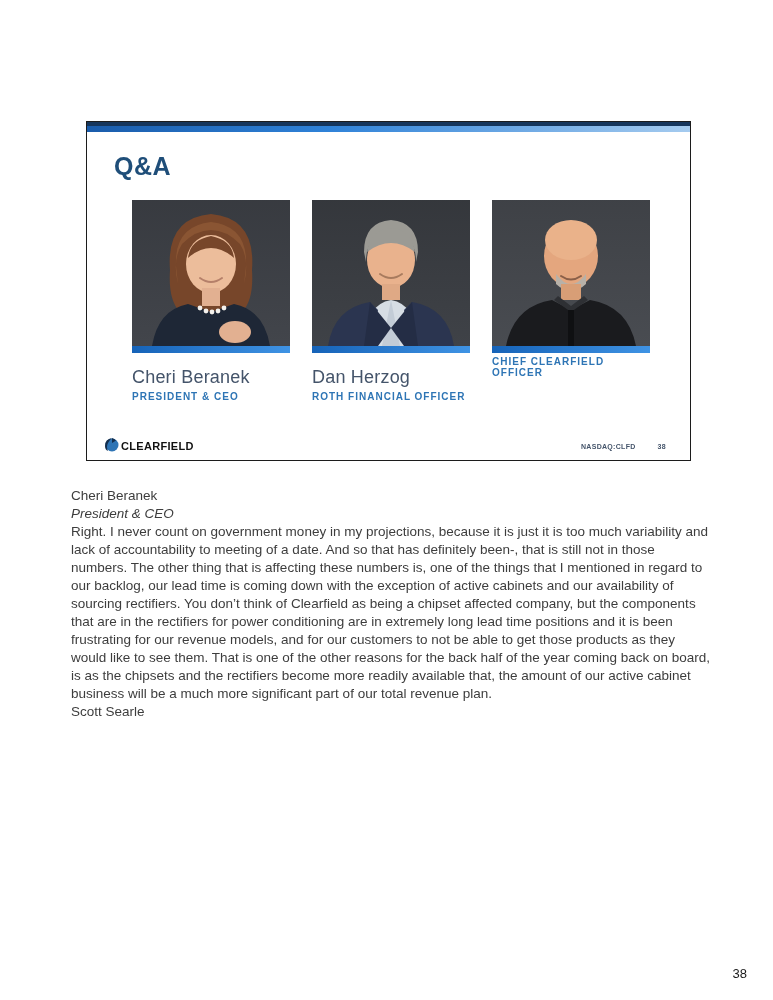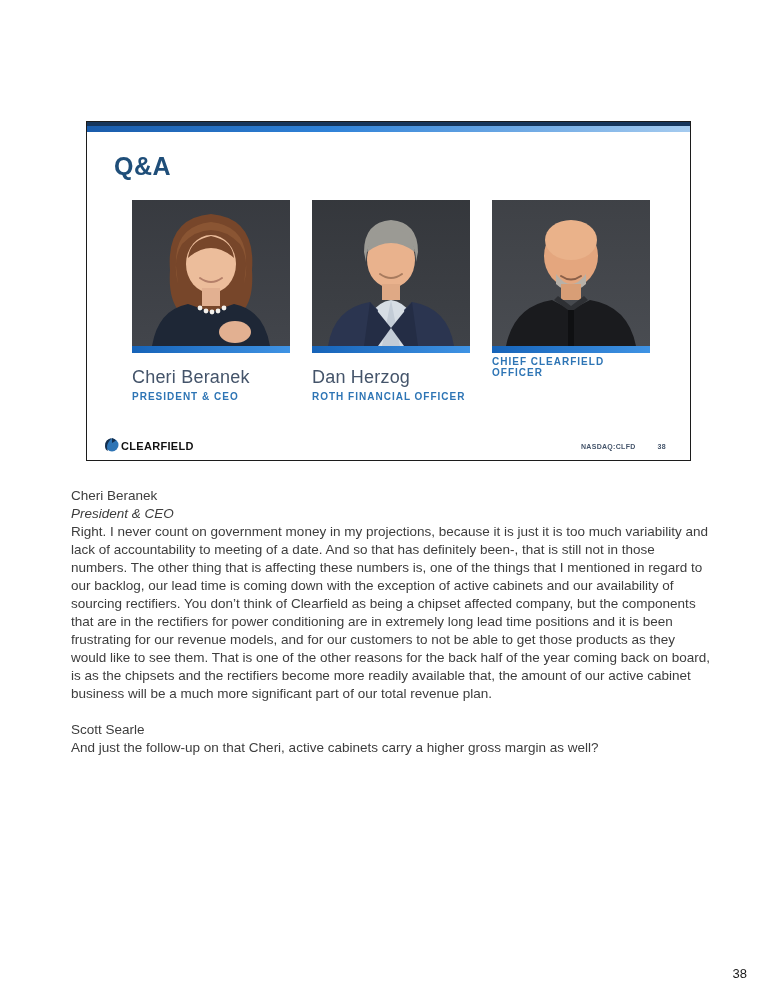--- a/index.html
+++ b/index.html
@@ -69,21 +69,21 @@
   }
 
   
   .transcript {
     position:absolute; left:71px; top:487px; width:640px;
     font-size:13.5px; line-height:18px; color:#3d3d3d;
   }
   .speaker { }
   .affiliation { font-style:italic; }
   .speech { }
-  .block-2 { margin-top:18px; }
+  .block-2 { }
 
   
   .page-number {
     position:absolute; right:17px; top:966px;
     font-size:13px; color:#1a1a1a;
   }
 </style>
 </head>
 <body>
 
@@ -222,19 +222,18 @@
   </div>
 
   <div class="transcript">
     <div class="block">
       <div class="speaker">Cheri Beranek</div>
       <div class="affiliation">President &amp; CEO</div>
       <div class="speech">Right. I never count on government money in my projections, because it is just it is too much variability and lack of accountability to meeting of a date. And so that has definitely been-, that is still not in those numbers. The other thing that is affecting these numbers is, one of the things that I mentioned in regard to our backlog, our lead time is coming down with the exception of active cabinets and our availability of sourcing rectifiers. You don’t think of Clearfield as being a chipset affected company, but the components that are in the rectifiers for power conditioning are in extremely long lead time positions and it is been frustrating for our revenue models, and for our customers to not be able to get those products as they would like to see them. That is one of the other reasons for the back half of the year coming back on board, is as the chipsets and the rectifiers become more readily available that, the amount of our active cabinet business will be a much more significant part of our total revenue plan.</div>
     </div>
     <div class="block block-2">
       <div class="speaker">Scott Searle</div>
-      <div class="speech">And just the follow-up on that Cheri, active cabinets carry a higher gross margin as well?</div>
     </div>
   </div>
 
   <div class="page-number">38</div>
 
 </div>
 
 </body></html>

